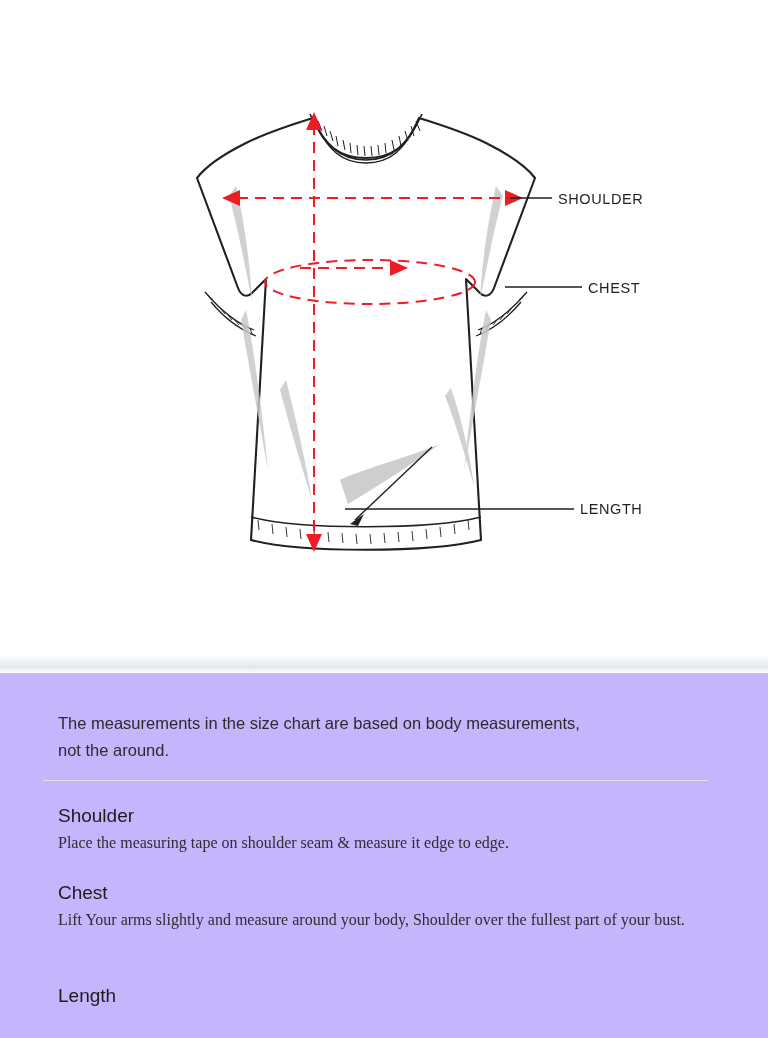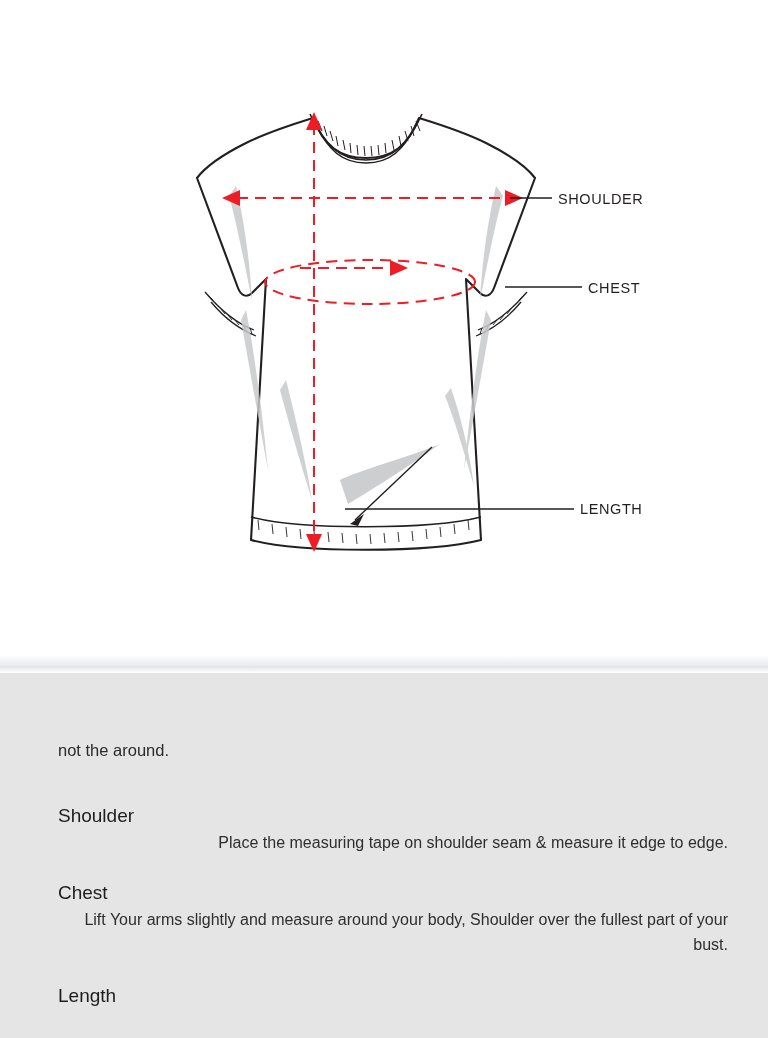--- a/index.html
+++ b/index.html
@@ -12,21 +12,21 @@
     background: #ffffff;
     font-family: "Liberation Sans", sans-serif;
     color: #231f20;
     overflow: hidden;
     position: relative;
   }
   .page {
     width: 768px;
     height: 1038px;
     position: relative;
-    background: #e5e5e5;
+    background: #c4b5fd;
   }
   
   .diagram-section {
     position: absolute;
     left: 0;
     top: 0;
     width: 768px;
     height: 655px;
     background: #ffffff;
   }
@@ -96,22 +96,21 @@
     color: #1d1d1d;
     margin: 0 0 4px 0;
     font-weight: 400;
     font-family: "Liberation Sans", sans-serif;
   }
   .block-body {
     font-size: 16px;
     line-height: 1.55;
     color: #2e2e2e;
     margin: 0;
-    font-family: Liberation Sans, sans-serif;
-    text-align: right;
+    font-family: Liberation Serif, serif;
   }
   .block-shoulder { top: 115px; }
   .block-chest    { top: 192px; }
   .block-length   { top: 295px; }
 </style>
 </head>
 <body>
 
 <div class="page">
 
@@ -271,21 +270,21 @@
     <div class="label label-chest">CHEST</div>
     <div class="label label-length">LENGTH</div>
   </div>
 
   <div class="band"></div>
   <div class="band-line"></div>
 
   <div class="notes">
 
     <div class="intro">
-      <br>
+      <span>The measurements in the size chart are based on body measurements,</span><br>
       <span> not the around.</span>
     </div>
 
     <div class="hr"></div>
 
     <div class="block block-shoulder">
       <p class="block-title">Shoulder</p>
       <p class="block-body">Place the measuring tape on shoulder seam &amp; measure it edge to edge.</p>
     </div>
 

